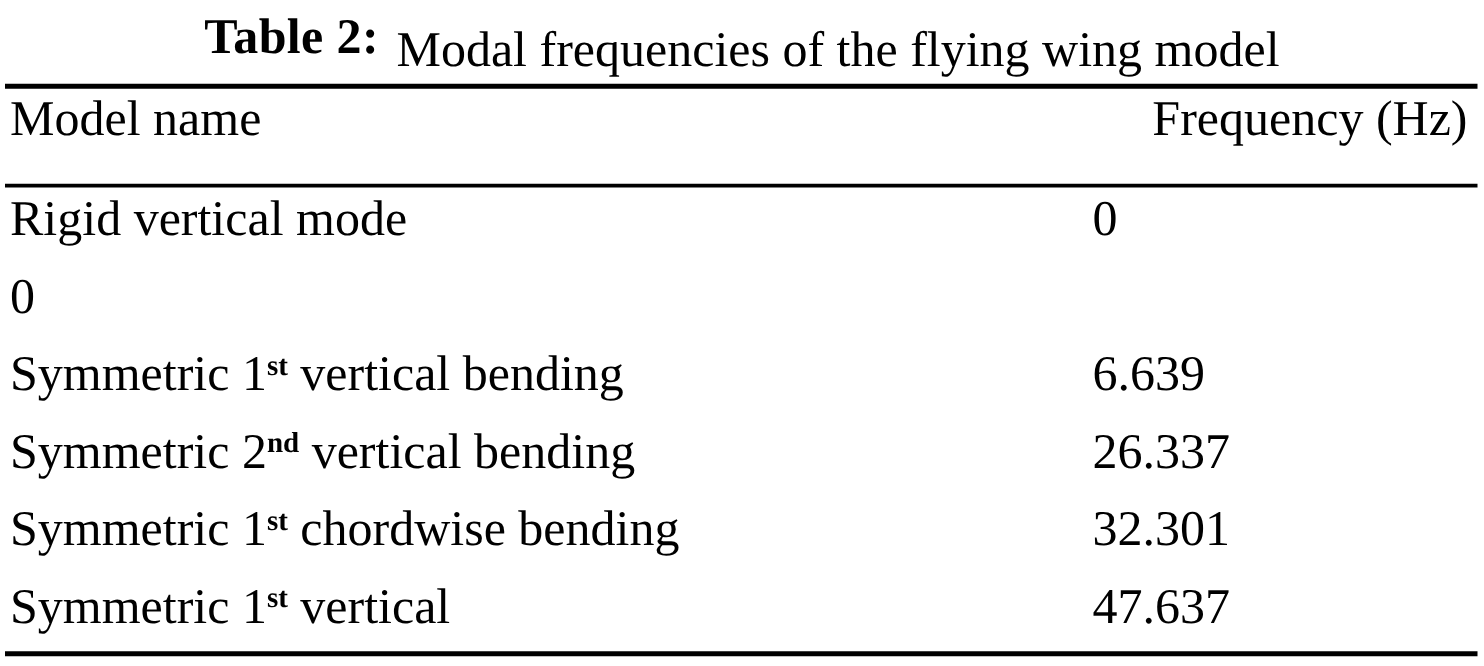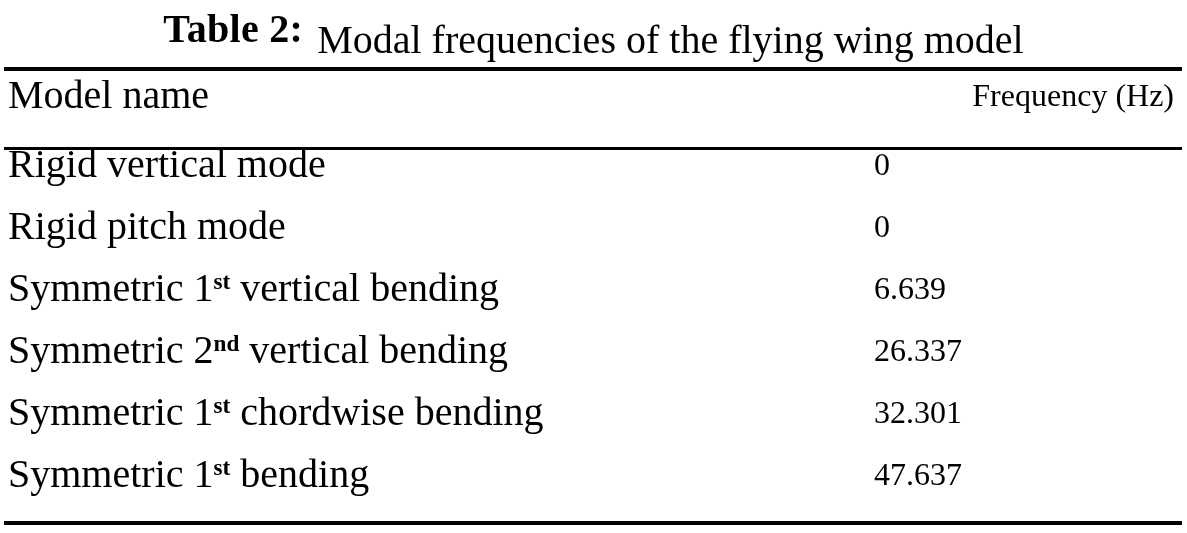--- a/index.html
+++ b/index.html
@@ -60,41 +60,41 @@
   .table-body {
     position: absolute;
     left: 0;
     top: 57px;
     width: 1187px;
   }
 
   .row {
     position: relative;
     display: flex;
-    align-items: center;
+    align-items: flex-end;
     height: 62px;
   }
   .row.header-row {
     height: 76px;
     align-items: center;
   }
 
   .cell-name {
     width: 866px;
     padding-left: 8px;
     box-sizing: border-box;
     font-size: 40px;
     line-height: 1;
     white-space: nowrap;
   }
   .cell-value {
     width: 313px;
     padding-left: 8px;
     box-sizing: border-box;
-    font-size: 32px;
+    font-size: 40px;
     line-height: 1;
     white-space: nowrap;
   }
 
   .header-row .cell-name {
     font-size: 40px;
   }
   .header-row .cell-value {
     width: 313px;
     padding-left: 0;
@@ -129,38 +129,37 @@
       <div class="cell-name">Model name</div>
       <div class="cell-value">Frequency (Hz)</div>
     </div>
 
     <div class="row">
       <div class="cell-name"><span>Rigid vertical mode</span><sup class="ord"></sup><span></span></div>
       <div class="cell-value">0</div>
     </div>
 
     <div class="row">
-      <div class="cell-name"><span>Rigid pitch mode</span><sup class="ord"></sup><span></span></div>
       <div class="cell-value">0</div>
     </div>
 
     <div class="row">
       <div class="cell-name"><span>Symmetric 1</span><sup class="ord">st</sup><span> vertical bending</span></div>
       <div class="cell-value">6.639</div>
     </div>
 
     <div class="row">
       <div class="cell-name"><span>Symmetric 2</span><sup class="ord">nd</sup><span> vertical bending</span></div>
       <div class="cell-value">26.337</div>
     </div>
 
     <div class="row">
       <div class="cell-name"><span>Symmetric 1</span><sup class="ord">st</sup><span> chordwise bending</span></div>
       <div class="cell-value">32.301</div>
     </div>
 
     <div class="row">
-      <div class="cell-name"><span>Symmetric 1</span><sup class="ord">st</sup><span> bending</span></div>
+      <div class="cell-name"><span>Symmetric 1</span><sup class="ord">st</sup><span> vertical</span></div>
       <div class="cell-value">47.637</div>
     </div>
 
   </div>
 </div>
 
 </body></html>

